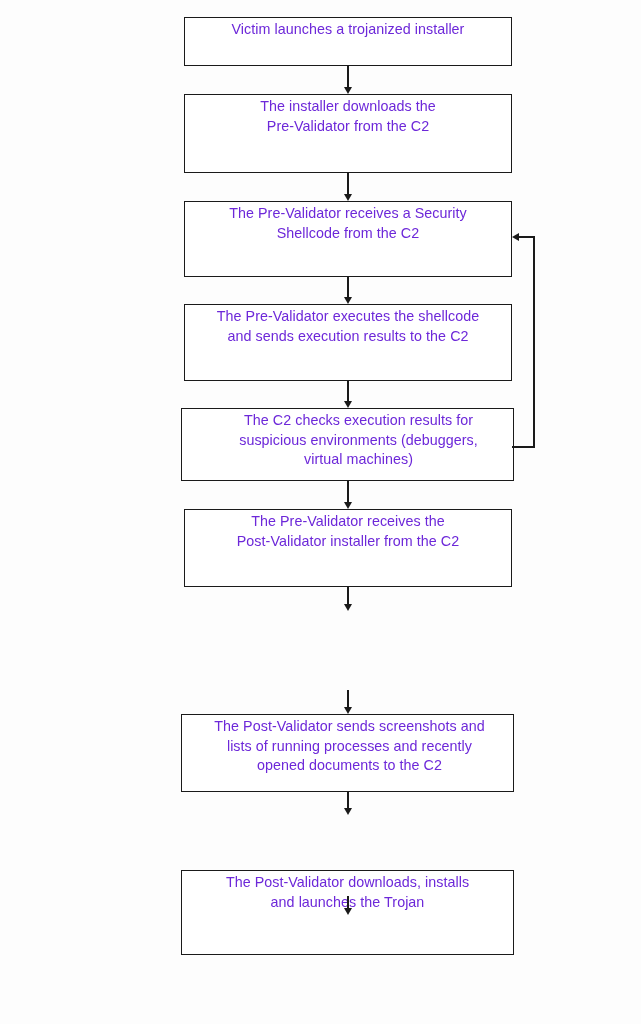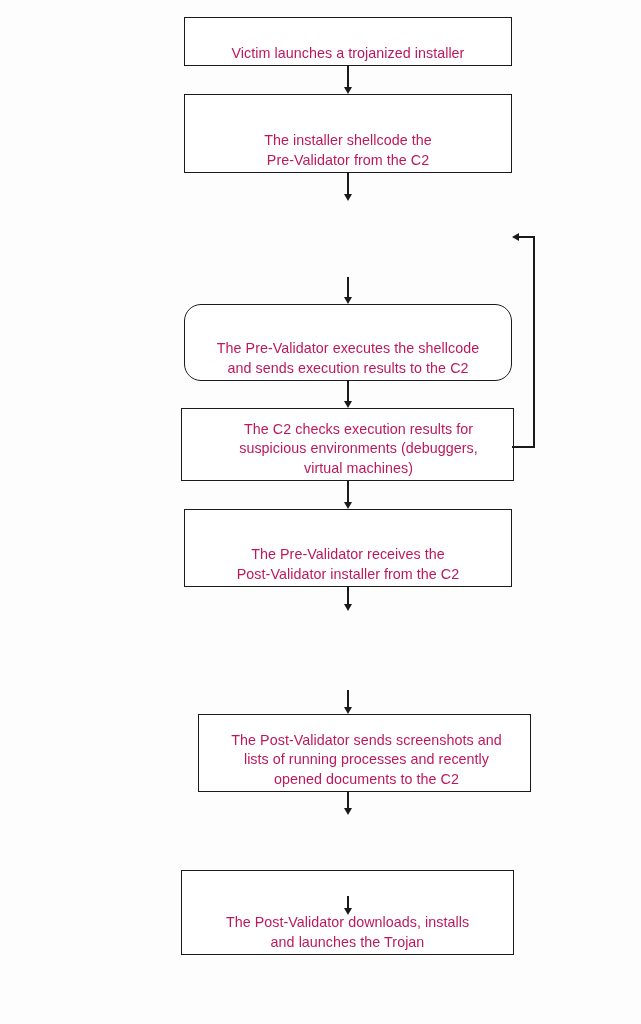--- a/index.html
+++ b/index.html
@@ -15,24 +15,24 @@
     background: #fdfdfd;
     font-family: "Liberation Sans", sans-serif;
     overflow: hidden;
   }
   .node {
     position: absolute;
     box-sizing: border-box;
     border: 1.6px solid #1a1a1a;
     background: #ffffff;
     display: flex;
-    align-items: flex-end;
+    align-items: flex-start;
     justify-content: center;
     text-align: center;
-    color: #be185d;
+    color: #6d28d9;
     font-size: 14.3px;
     line-height: 19.5px;
     padding: 2px 8px;
     letter-spacing: 0.05px;
   }
   .node-label {
     display: block;
     white-space: pre-line;
   }
   .edge-line {
@@ -60,37 +60,41 @@
 </style>
 </head>
 <body>
 
 <div id="canvas">
 
   <div class="node" style="left: 184px; top: 17px; width: 328px; height: 49px;">
     <span class="node-label">Victim launches a trojanized installer</span>
   </div>
   <div class="node" style="left: 184px; top: 94px; width: 328px; height: 79px;">
-    <span class="node-label">The installer shellcode the
+    <span class="node-label">The installer downloads the
 Pre-Validator from the C2</span>
   </div>
-  <div class="node" style="left: 184px; top: 304px; width: 328px; height: 77px; border-radius: 17px;">
+  <div class="node" style="left: 184px; top: 201px; width: 328px; height: 76px;">
+    <span class="node-label">The Pre-Validator receives a Security
+Shellcode from the C2</span>
+  </div>
+  <div class="node" style="left: 184px; top: 304px; width: 328px; height: 77px;">
     <span class="node-label">The Pre-Validator executes the shellcode
 and sends execution results to the C2</span>
   </div>
   <div class="node" style="left: 181px; top: 408px; width: 333px; height: 73px; padding-left: 30px;">
     <span class="node-label">The C2 checks execution results for
 suspicious environments (debuggers,
 virtual machines)</span>
   </div>
   <div class="node" style="left: 184px; top: 509px; width: 328px; height: 78px;">
     <span class="node-label">The Pre-Validator receives the
 Post-Validator installer from the C2</span>
   </div>
-  <div class="node" style="left: 198px; top: 714px; width: 333px; height: 78px; padding-left: 12px;">
+  <div class="node" style="left: 181px; top: 714px; width: 333px; height: 78px; padding-left: 12px;">
     <span class="node-label">The Post-Validator sends screenshots and
 lists of running processes and recently
 opened documents to the C2</span>
   </div>
   <div class="node" style="left: 181px; top: 870px; width: 333px; height: 85px;">
     <span class="node-label">The Post-Validator downloads, installs
 and launches the Trojan</span>
   </div>
 
   <div>

